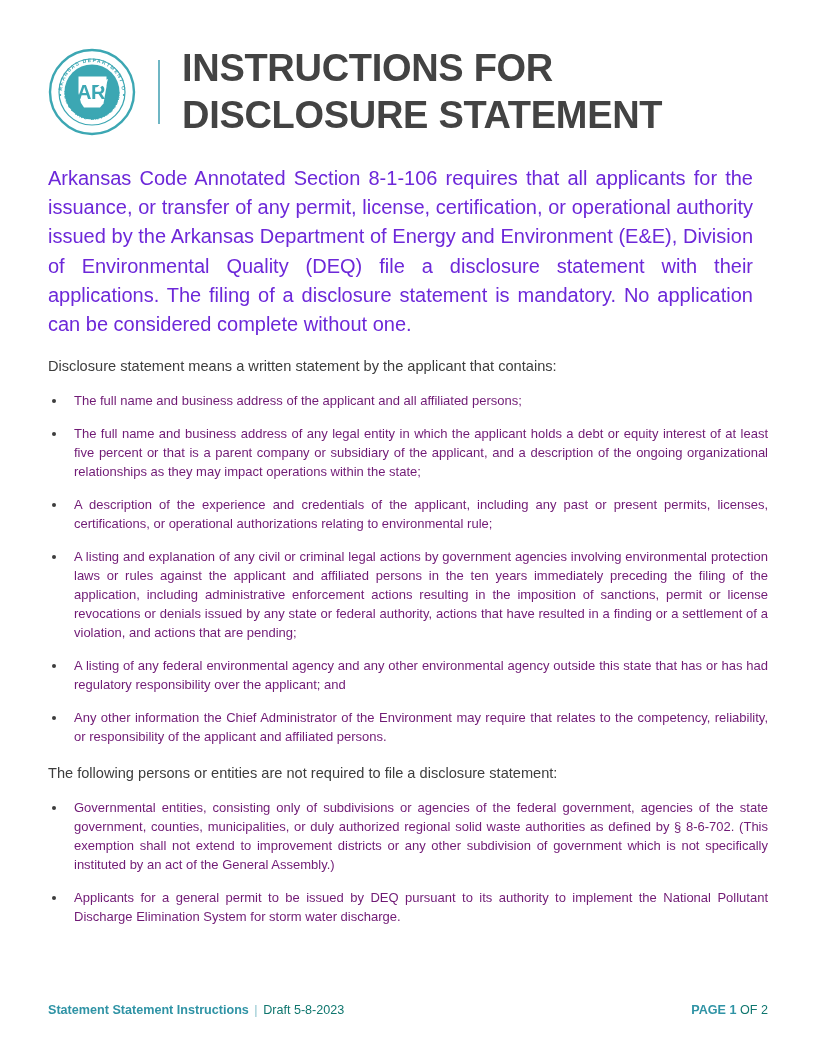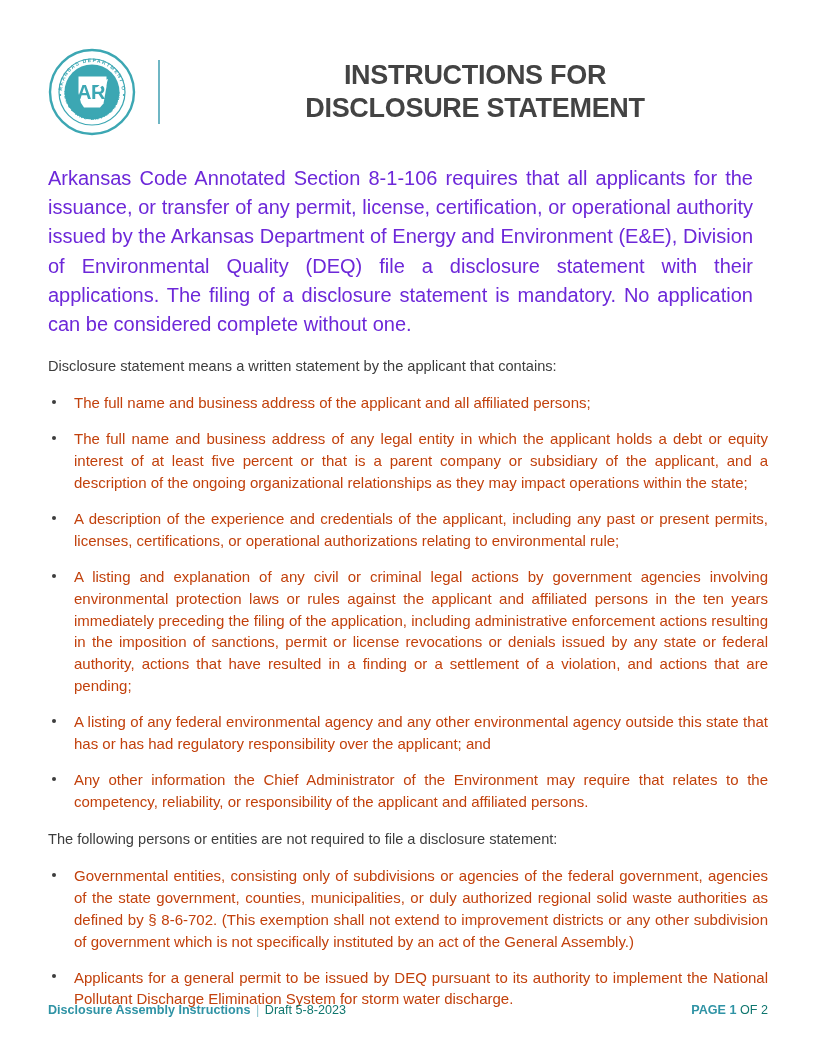--- a/index.html
+++ b/index.html
@@ -51,22 +51,22 @@
     font-size: 14.5px;
     font-weight: bold;
     letter-spacing: 0.6px;
     line-height: 1.38;
     color: #3a9aab;
     flex: 0 0 auto;
     width: 150px;
   }
   .doc-title {
     flex: 1 1 auto;
-    text-align: center;
-    font-size: 27px;
+    text-align: left;
+    font-size: 38px;
     font-weight: bold;
     line-height: 1.24;
     letter-spacing: -0.3px;
     color: #434343;
   }
   .doc-title .tl { display: block; white-space: nowrap; }
 
   
   .content { padding-top: 22px; }
 
@@ -86,24 +86,24 @@
 
   ul.bullets {
     list-style: none;
     margin: 0;
     padding: 0;
   }
   ul.bullets > li {
     position: relative;
     padding-left: 26px;
     margin-bottom: 14px;
-    font-size: 15px;
+    font-size: 13px;
     line-height: 1.46;
     text-align: justify;
-    color: #c2410c;
+    color: #701a75;
   }
   ul.bullets > li:last-child { margin-bottom: 0; }
   ul.bullets > li .dot {
     position: absolute;
     left: 4px;
     top: 0.52em;
     width: 4px;
     height: 4px;
     border-radius: 50%;
     background: #3d3d3d;
@@ -230,21 +230,21 @@
       </li>
       <li>
         <span class="dot"></span>
         <span>Applicants for a general permit to be issued by DEQ pursuant to its authority to implement the National Pollutant Discharge Elimination System for storm water discharge.</span>
       </li>
     </ul>
   </div>
 
   <div class="footer">
     <div class="left">
-      <span class="f-strong">Disclosure Assembly Instructions</span>
+      <span class="f-strong">Statement Statement Instructions</span>
       <span class="f-sep">|</span>
       <span class="f-light">Draft 5-8-2023</span>
     </div>
     <div class="right">
       <span class="f-strong">PAGE 1</span>
       <span class="f-light">OF 2</span>
     </div>
   </div>
 
 </div>

